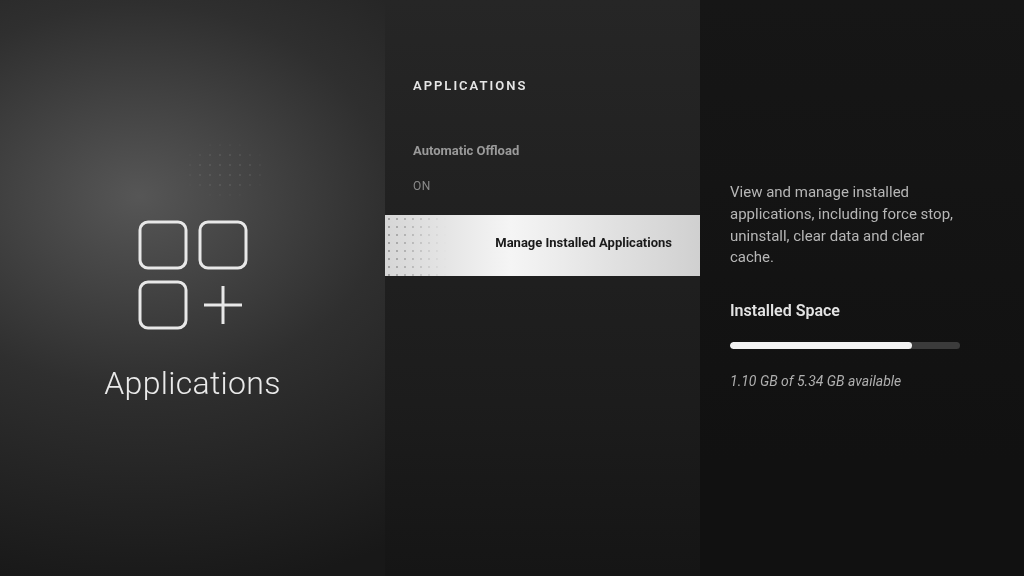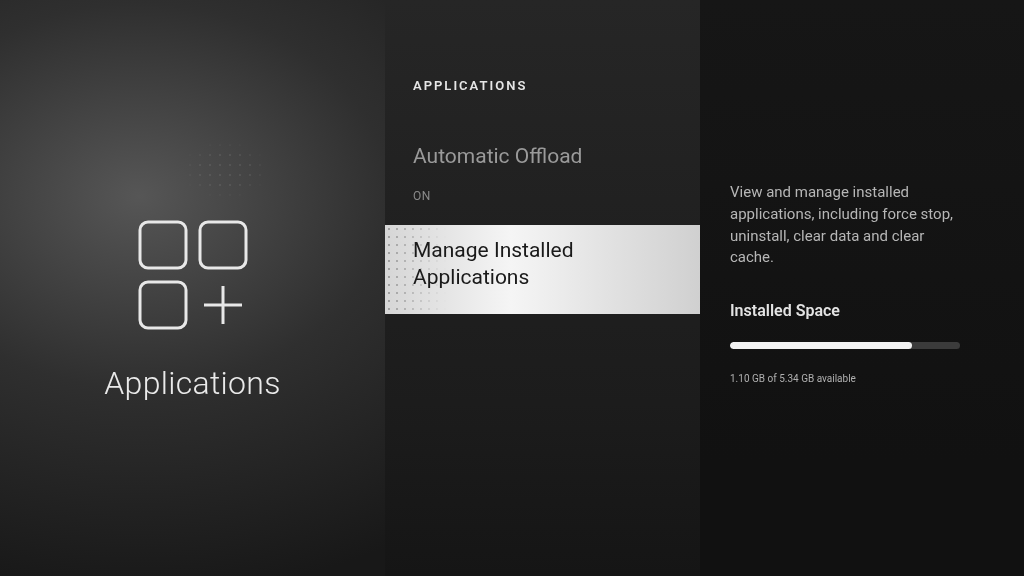--- a/index.html
+++ b/index.html
@@ -58,36 +58,37 @@
       padding: 0 28px 38px 28px;
       font-size: 13px;
       letter-spacing: 2px;
       color: #e6e6e6;
       font-weight: 600;
     }
     .menu-item {
       padding: 12px 28px 14px 28px;
     }
     .menu-item .title {
-      font-size: 21px;
-      font-weight: 400;
+      font-size: 13px;
+      font-weight: 700;
       color: #9a9a9a;
       line-height: 1.25;
     }
     .menu-item .sub {
       font-size: 12px;
       color: #8a8a8a;
       margin-top: 20px;
       letter-spacing: .5px;
     }
     .menu-item.selected {
       background: linear-gradient(90deg, #d6d6d6 0%, #f5f5f5 40%, #d0d0d0 100%);
       position: relative;
-      padding-top: 12px;
+      padding-top: 20px;
       padding-bottom: 24px;
+      text-align: right;
     }
     .menu-item.selected::before {
       content: "";
       position: absolute;
       left: 0; top: 0;
       width: 62px; height: 100%;
       background-image: radial-gradient(#333 .9px, transparent .9px);
       background-size: 8px 8px;
       -webkit-mask-image: linear-gradient(90deg, #000 0%, transparent 100%);
               mask-image: linear-gradient(90deg, #000 0%, transparent 100%);
@@ -124,22 +125,23 @@
       border-radius: 4px;
       overflow: hidden;
     }
     .progress .fill {
       height: 100%;
       background: #f2f2f2;
       border-radius: 4px;
     }
     .storage-text {
       margin-top: 24px;
-      font-size: 10px;
+      font-size: 14px;
       color: #b0b0b0;
+      font-style: italic;
     }
   </style>
 </head>
 <body>
 
 <div class="left-panel">
   <div class="dots"></div>
   <div class="apps-icon">
     <svg width="122" height="122" viewBox="0 0 122 122" fill="none" stroke="#e8e8e8" stroke-width="3">
       <rect x="8" y="8" width="46" height="46" rx="8"></rect>

